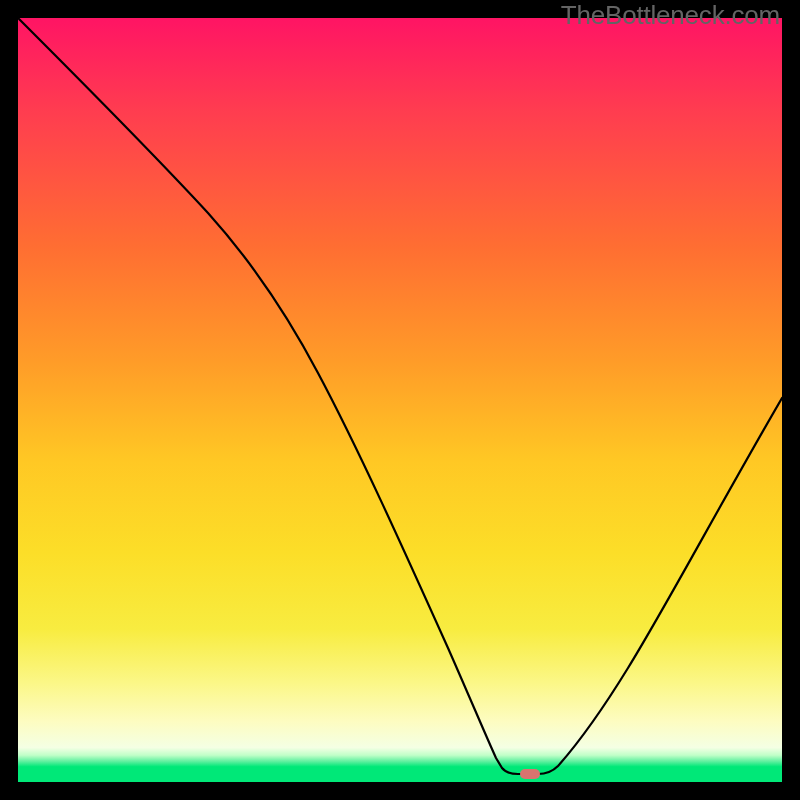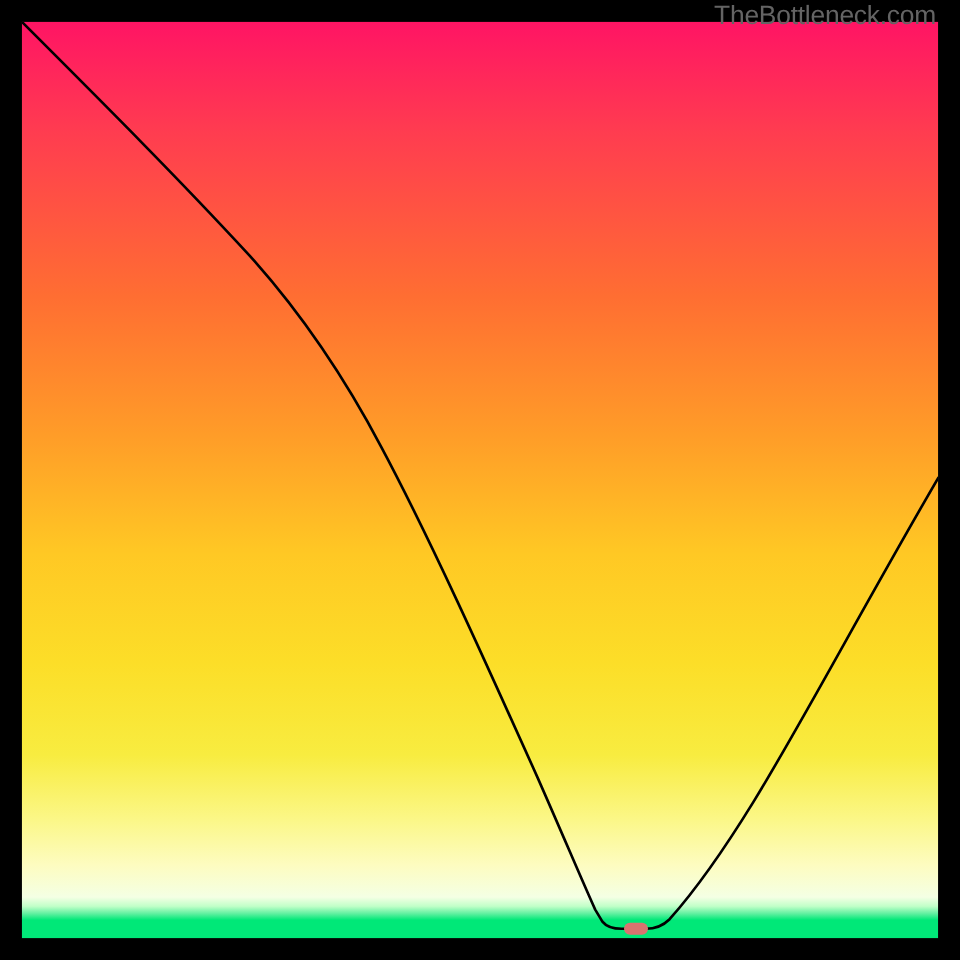--- a/index.html
+++ b/index.html
@@ -38,21 +38,21 @@
     position: absolute;
     left: 0;
     top: 0;
     width: 764px;
     height: 764px;
   }
   .watermark {
     position: absolute;
     top: 0px;
     right: 20px;
-    font-size: 22px;
+    font-size: 26px;
     font-weight: 500;
     color: #646464;
     letter-spacing: -0.2px;
   }
 </style>
 </head>
 <body>
 
 <div class="frame">
   <div class="plot">

